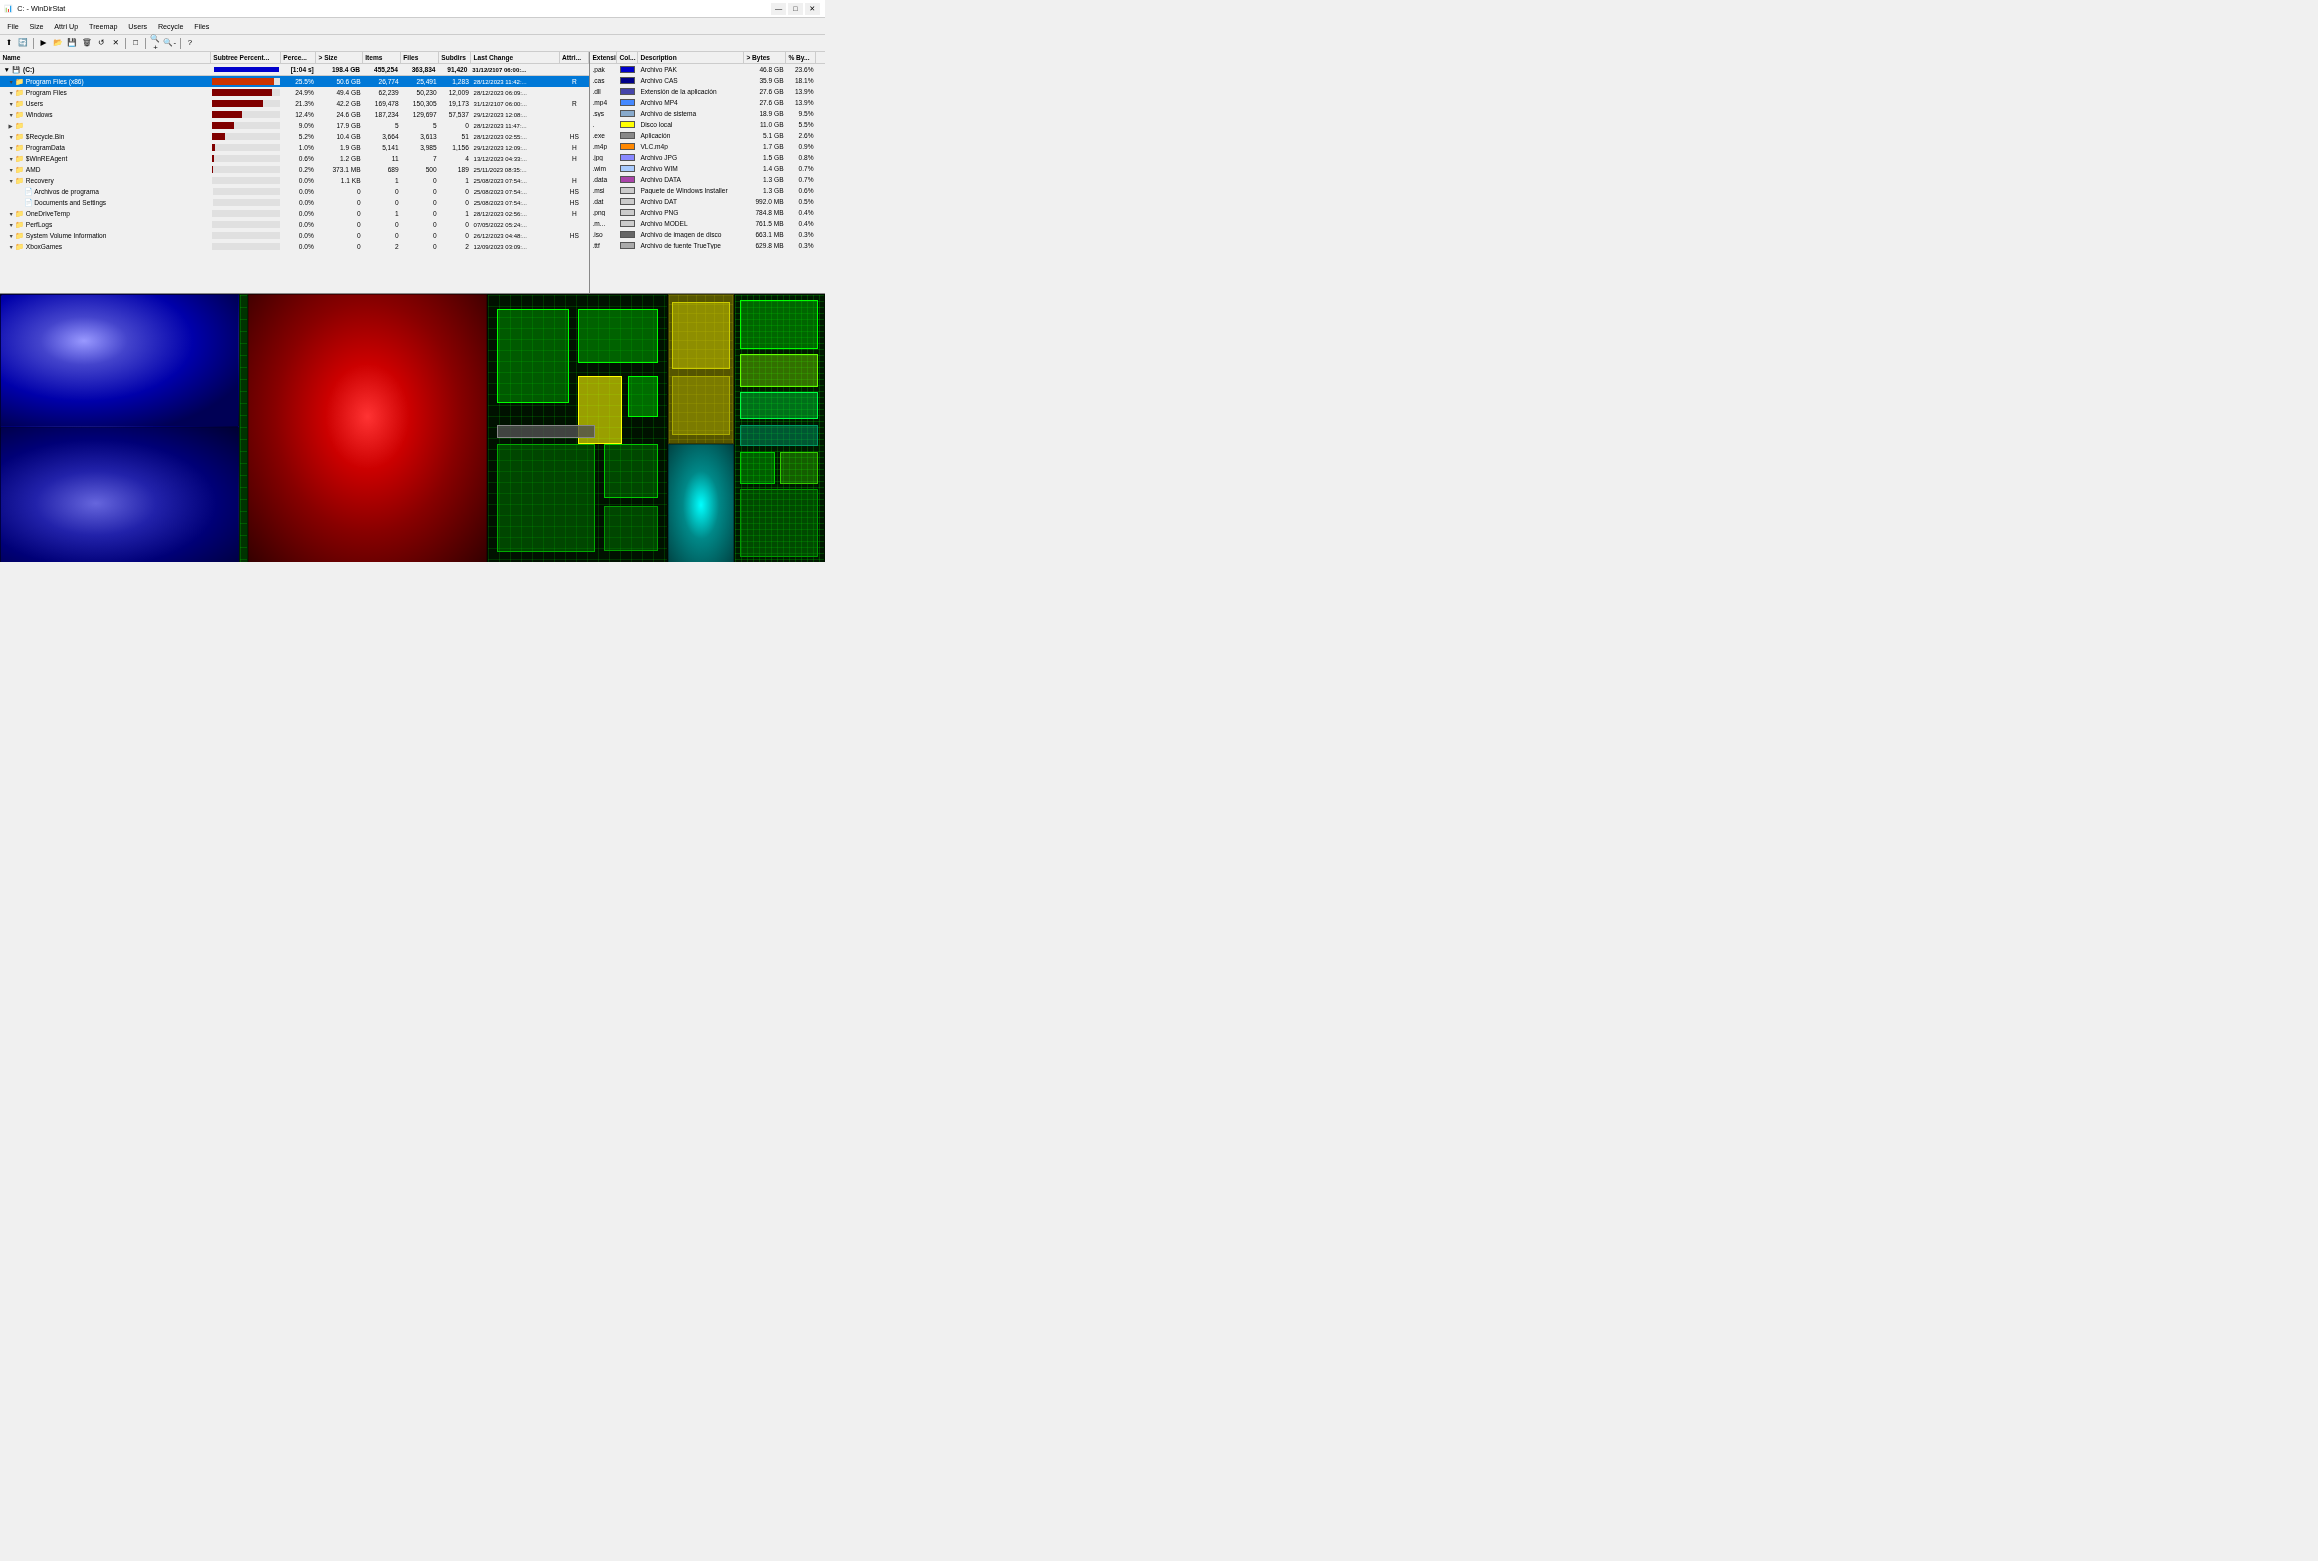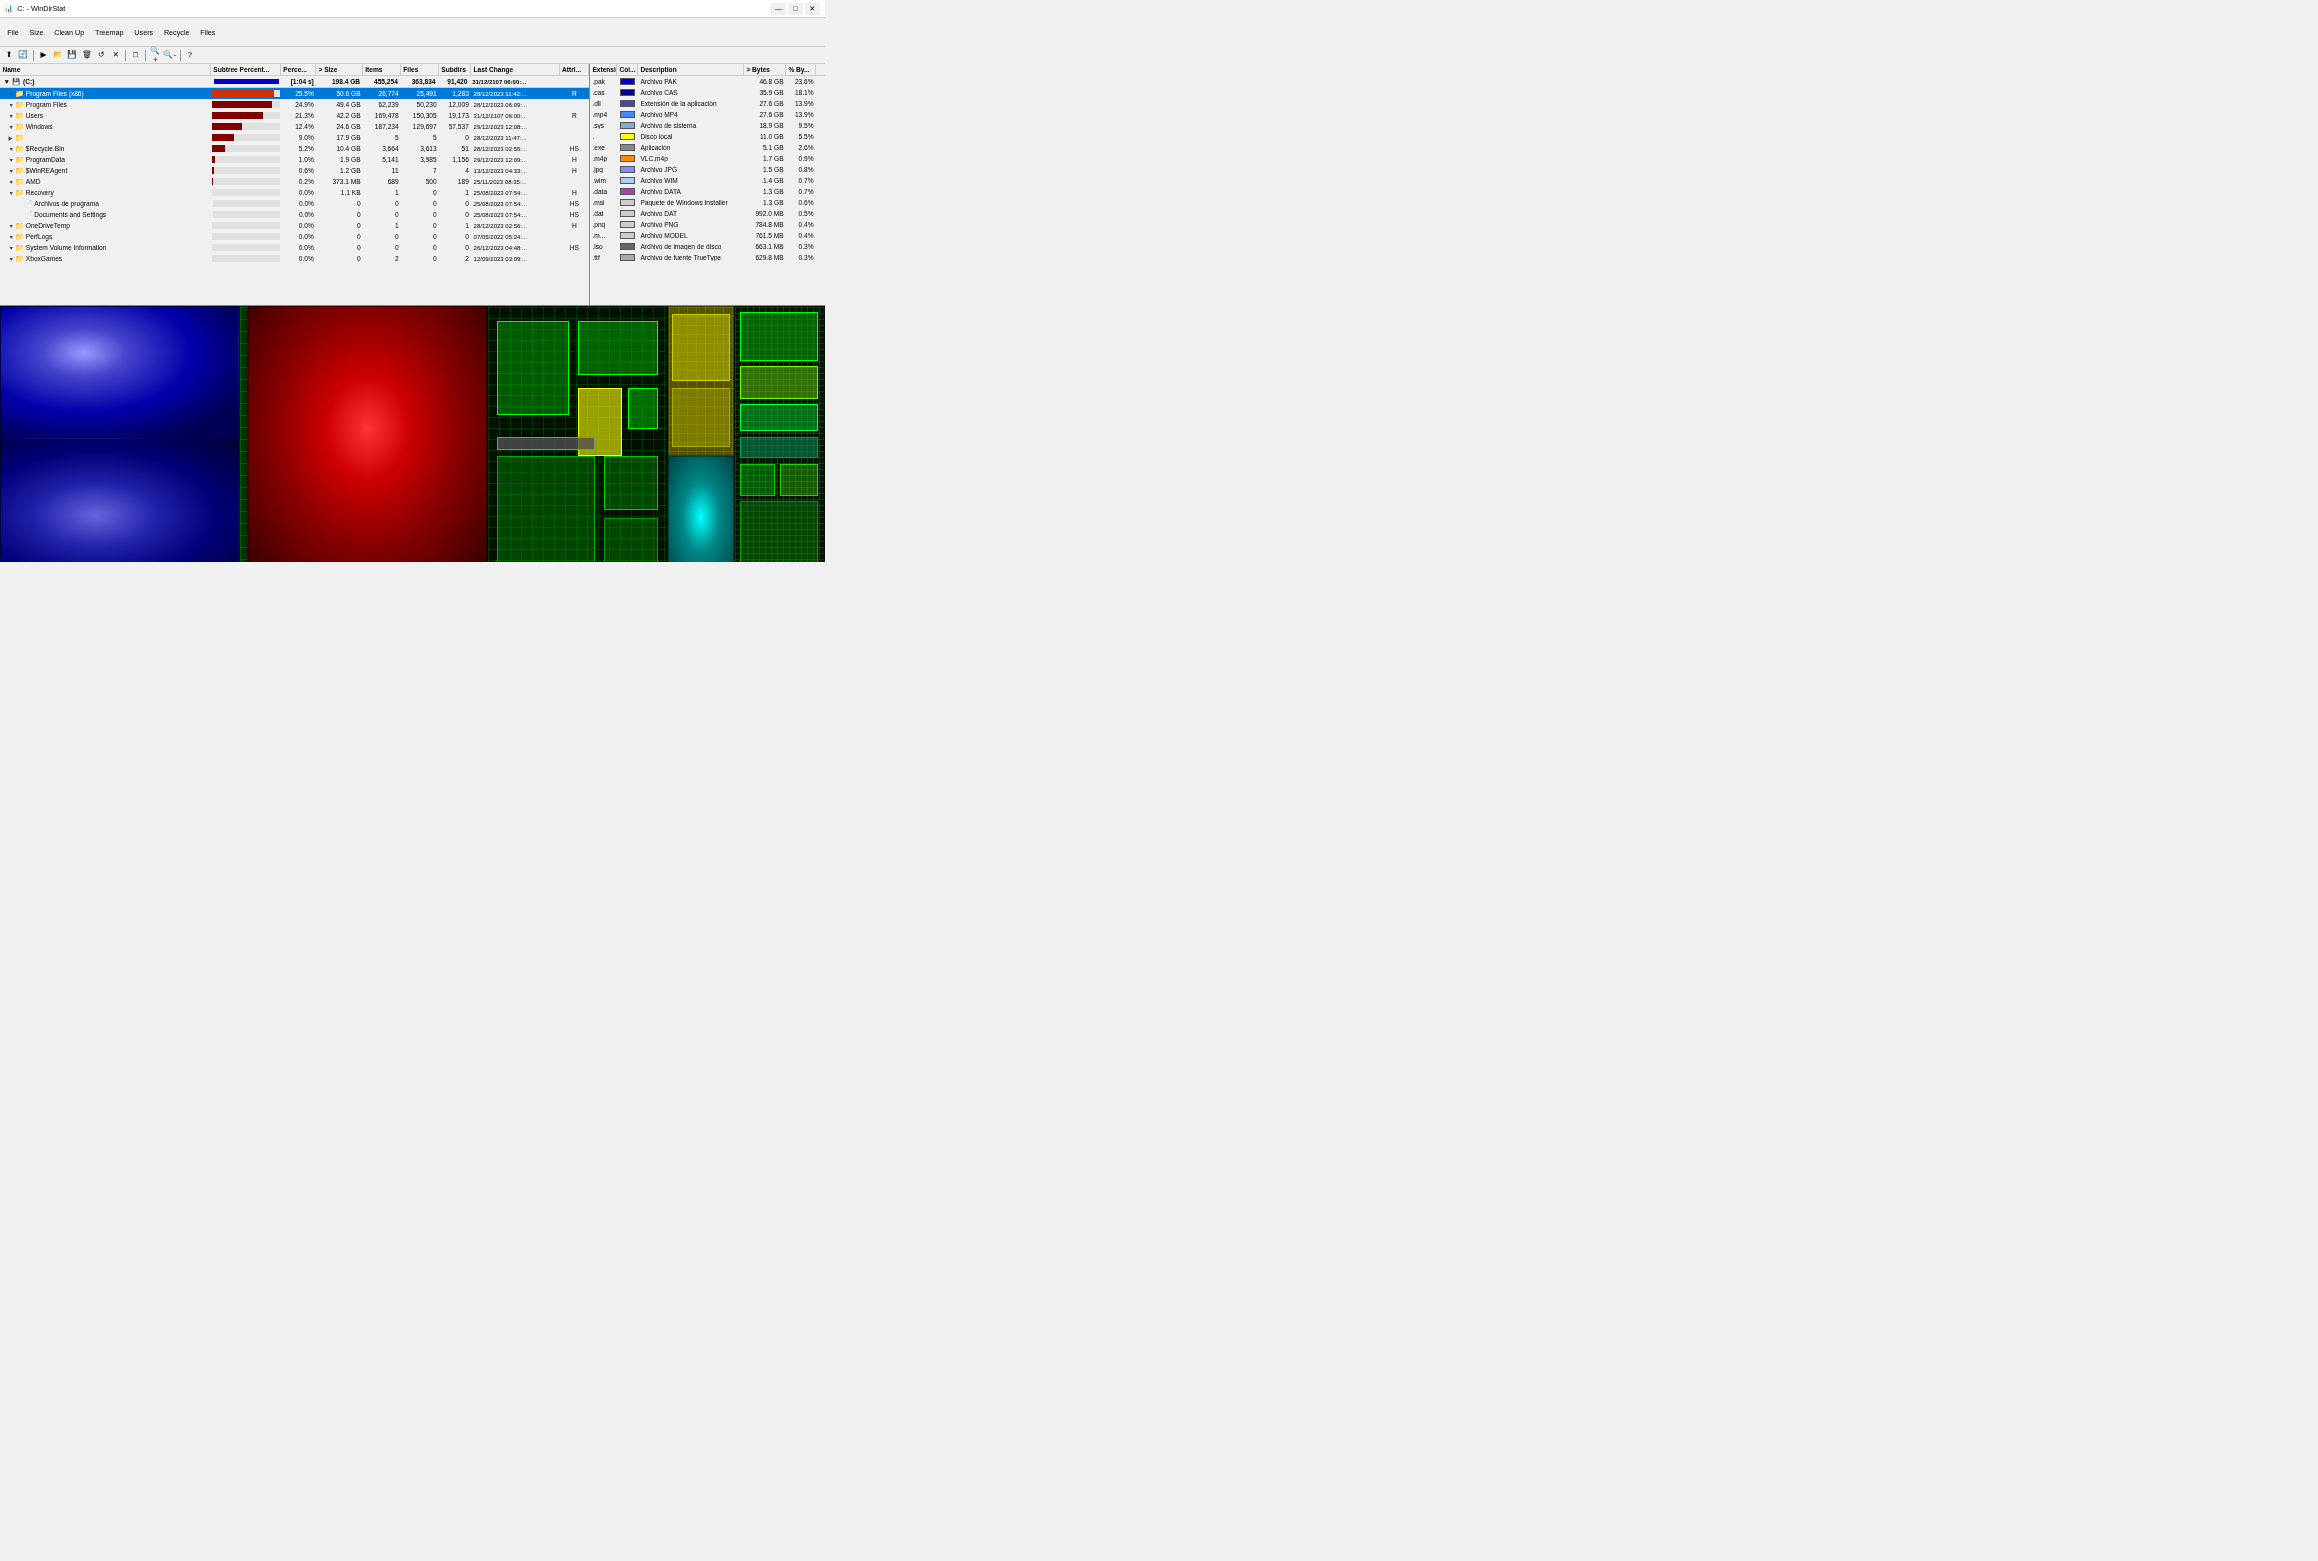--- a/index.html
+++ b/index.html
@@ -5,21 +5,21 @@
     * { margin: 0; padding: 0; box-sizing: border-box; }
     body { font-family: 'Segoe UI', Tahoma, sans-serif; font-size: 6.6px; background: #f0f0f0; overflow: hidden; width: 825px; height: 562px; }
     
     
     #titlebar { background: #fff; height: 18px; display: flex; align-items: center; justify-content: space-between; border-bottom: 0.6px solid #ccc; padding: 0 4.8px; }
     #titlebar-left { display: flex; align-items: center; gap: 3.6px; font-size: 7.2px; }
     #titlebar-right { display: flex; gap: 1.2px; }
     .title-btn { width: 15.7px; height: 12px; border: none; background: #f0f0f0; cursor: pointer; font-size: 7.2px; display: flex; align-items: center; justify-content: center; }
     
     
-    #menubar { background: #f0f0f0; height: 29px; display: flex; align-items: center; border-bottom: 0.6px solid #ccc; padding: 0 2.4px; gap: 1.2px; }
+    #menubar { background: #f0f0f0; height: 17px; display: flex; align-items: center; border-bottom: 0.6px solid #ccc; padding: 0 2.4px; gap: 1.2px; }
     .menu-item { padding: 1.2px 4.8px; cursor: pointer; font-size: 7.2px; }
     
     
     #toolbar { background: #f0f0f0; height: 17px; display: flex; align-items: center; padding: 0 2.4px; gap: 1.2px; border-bottom: 0.6px solid #ccc; }
     .tool-btn { width: 13.3px; height: 13.3px; border: 0.6px solid transparent; background: transparent; cursor: pointer; display: flex; align-items: center; justify-content: center; font-size: 7.8px; }
     .tool-sep { width: 0.6px; height: 11px; background: #999; margin: 0 1.8px; }
     
     
     #main { display: flex; flex-direction: column; height: calc(562px - 48px); }
     
@@ -106,21 +106,21 @@
   <div id="titlebar-right">
     <button class="title-btn">—</button>
     <button class="title-btn">□</button>
     <button class="title-btn close">✕</button>
   </div>
 </div>
 
 <div id="menubar">
   <span class="menu-item">File</span>
   <span class="menu-item">Size</span>
-  <span class="menu-item">Clean Up</span>
+  <span class="menu-item">Attri Up</span>
   <span class="menu-item">Treemap</span>
   <span class="menu-item">Users</span>
   <span class="menu-item">Recycle</span>
   <span class="menu-item">Files</span>
 </div>
 
 <div id="toolbar">
   <button class="tool-btn">⬆</button>
   <button class="tool-btn">🔄</button>
   <div class="tool-sep"></div>

